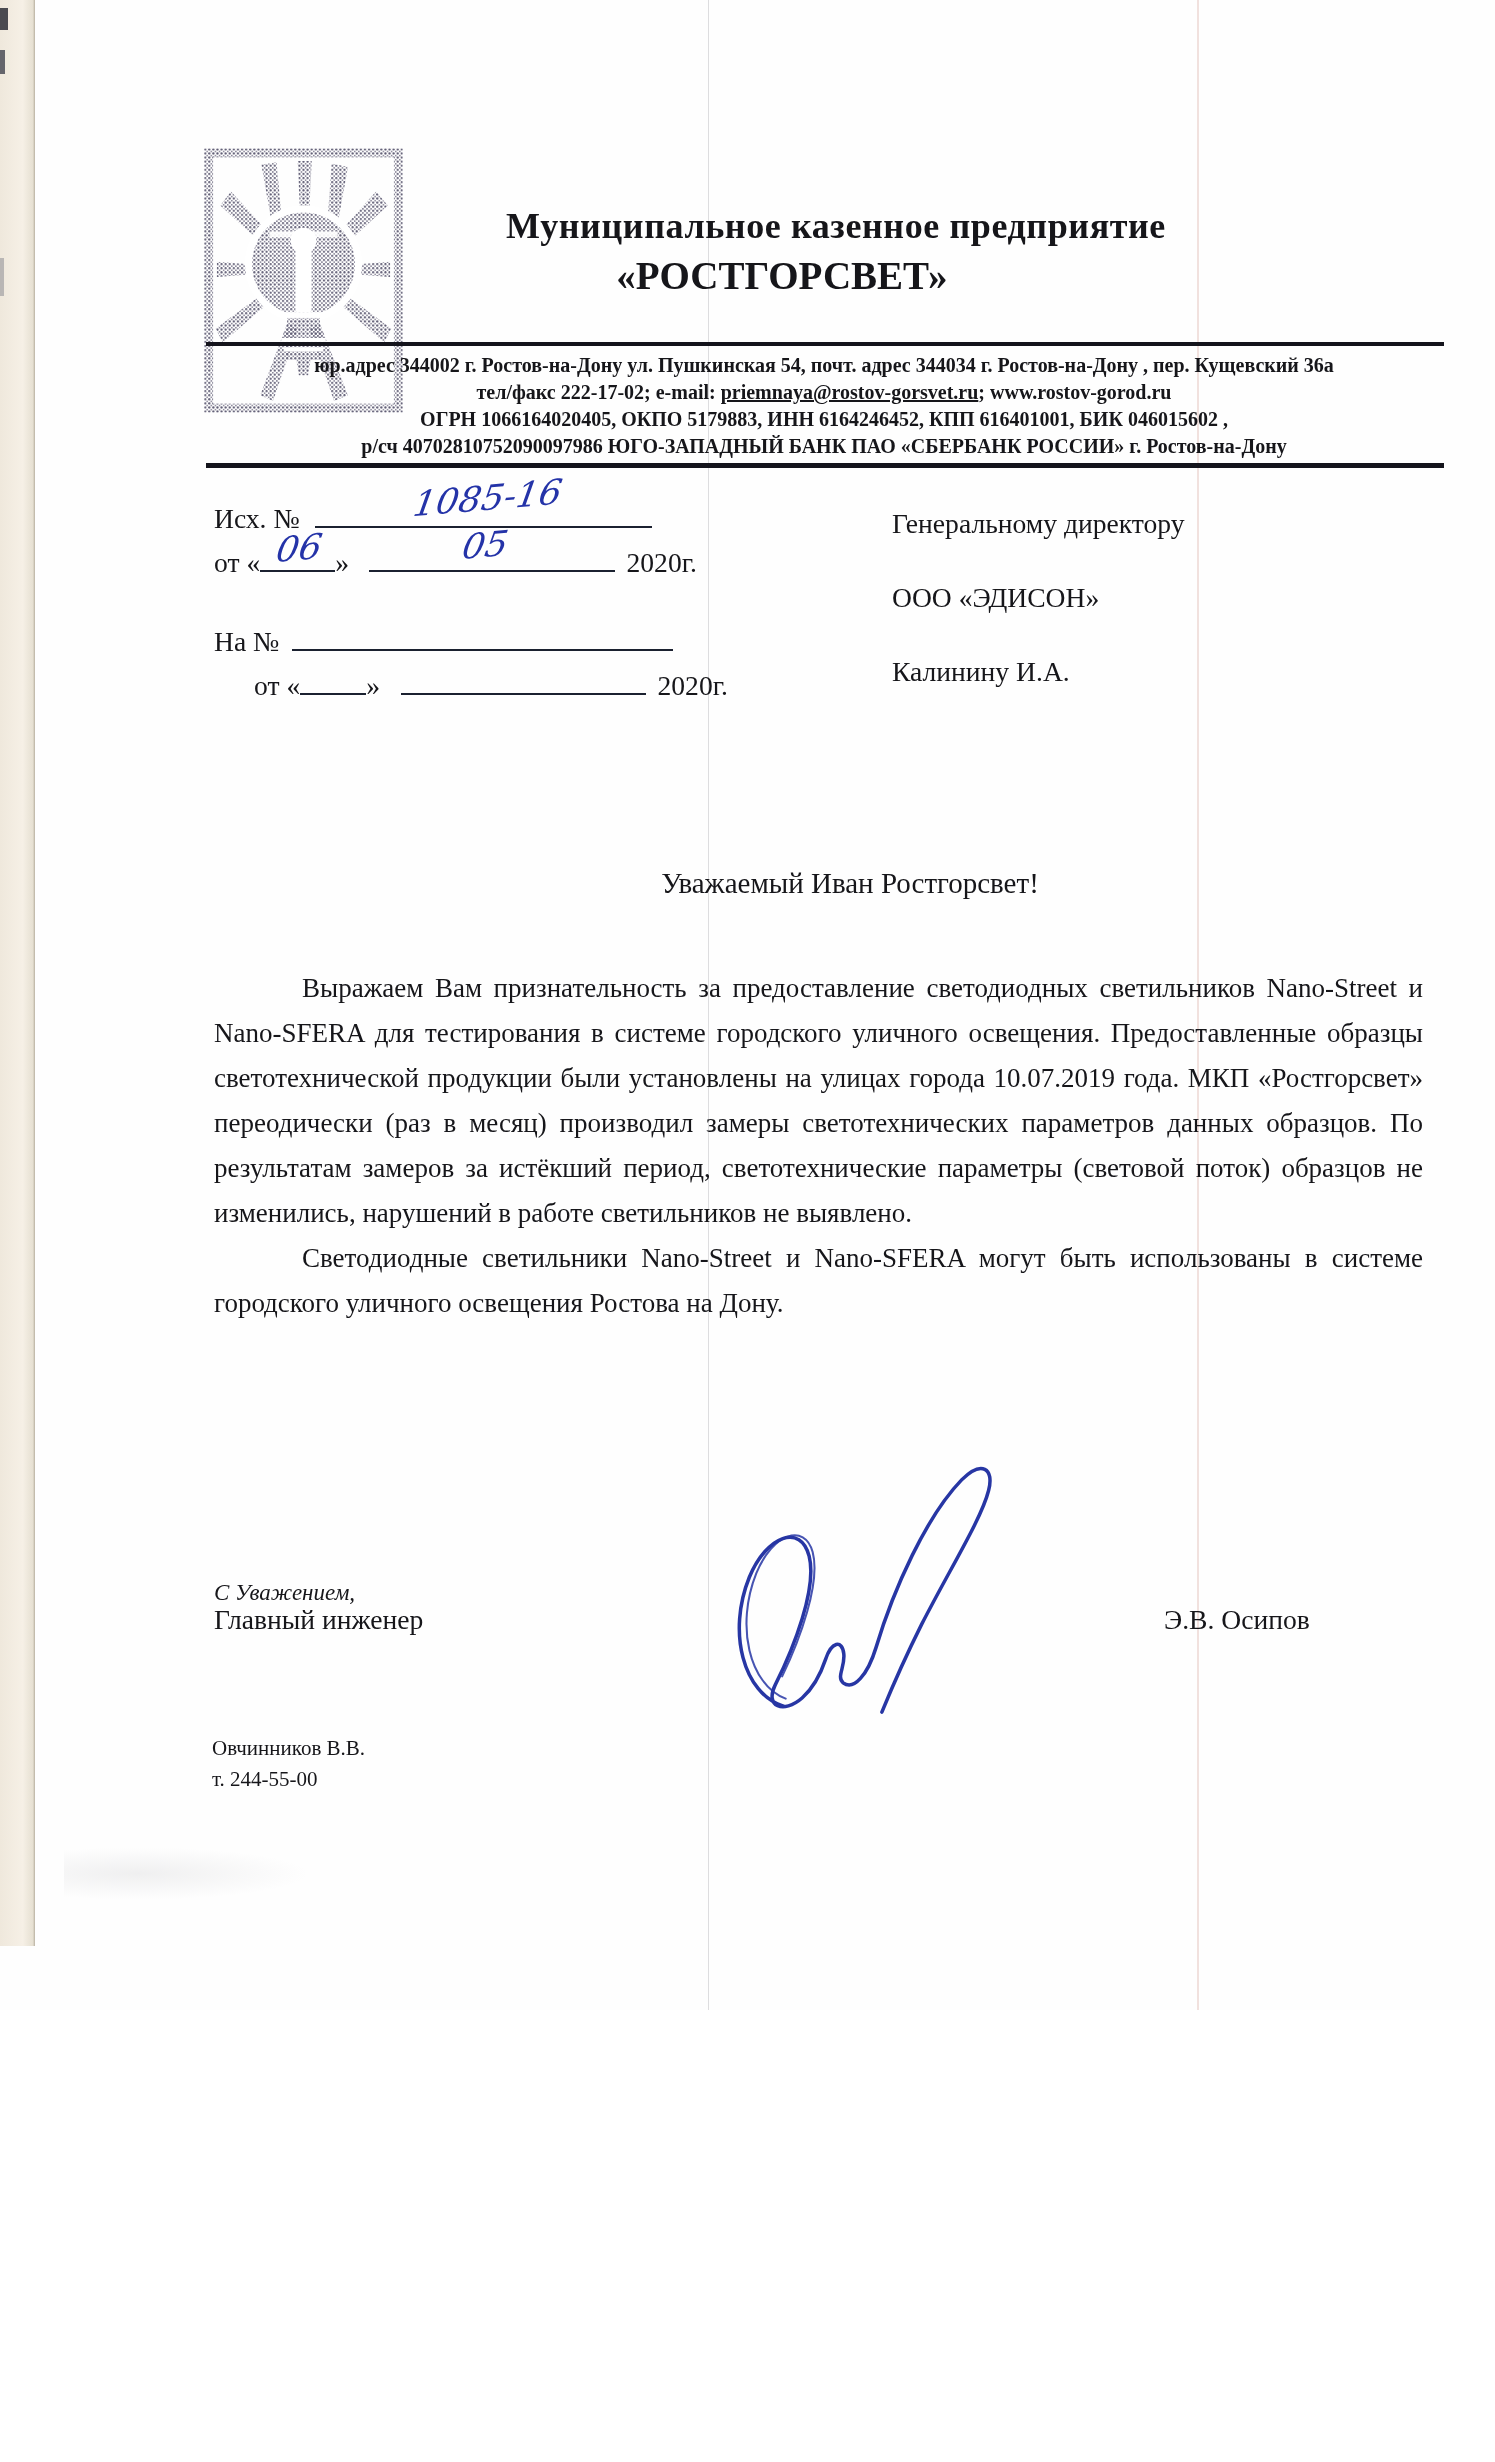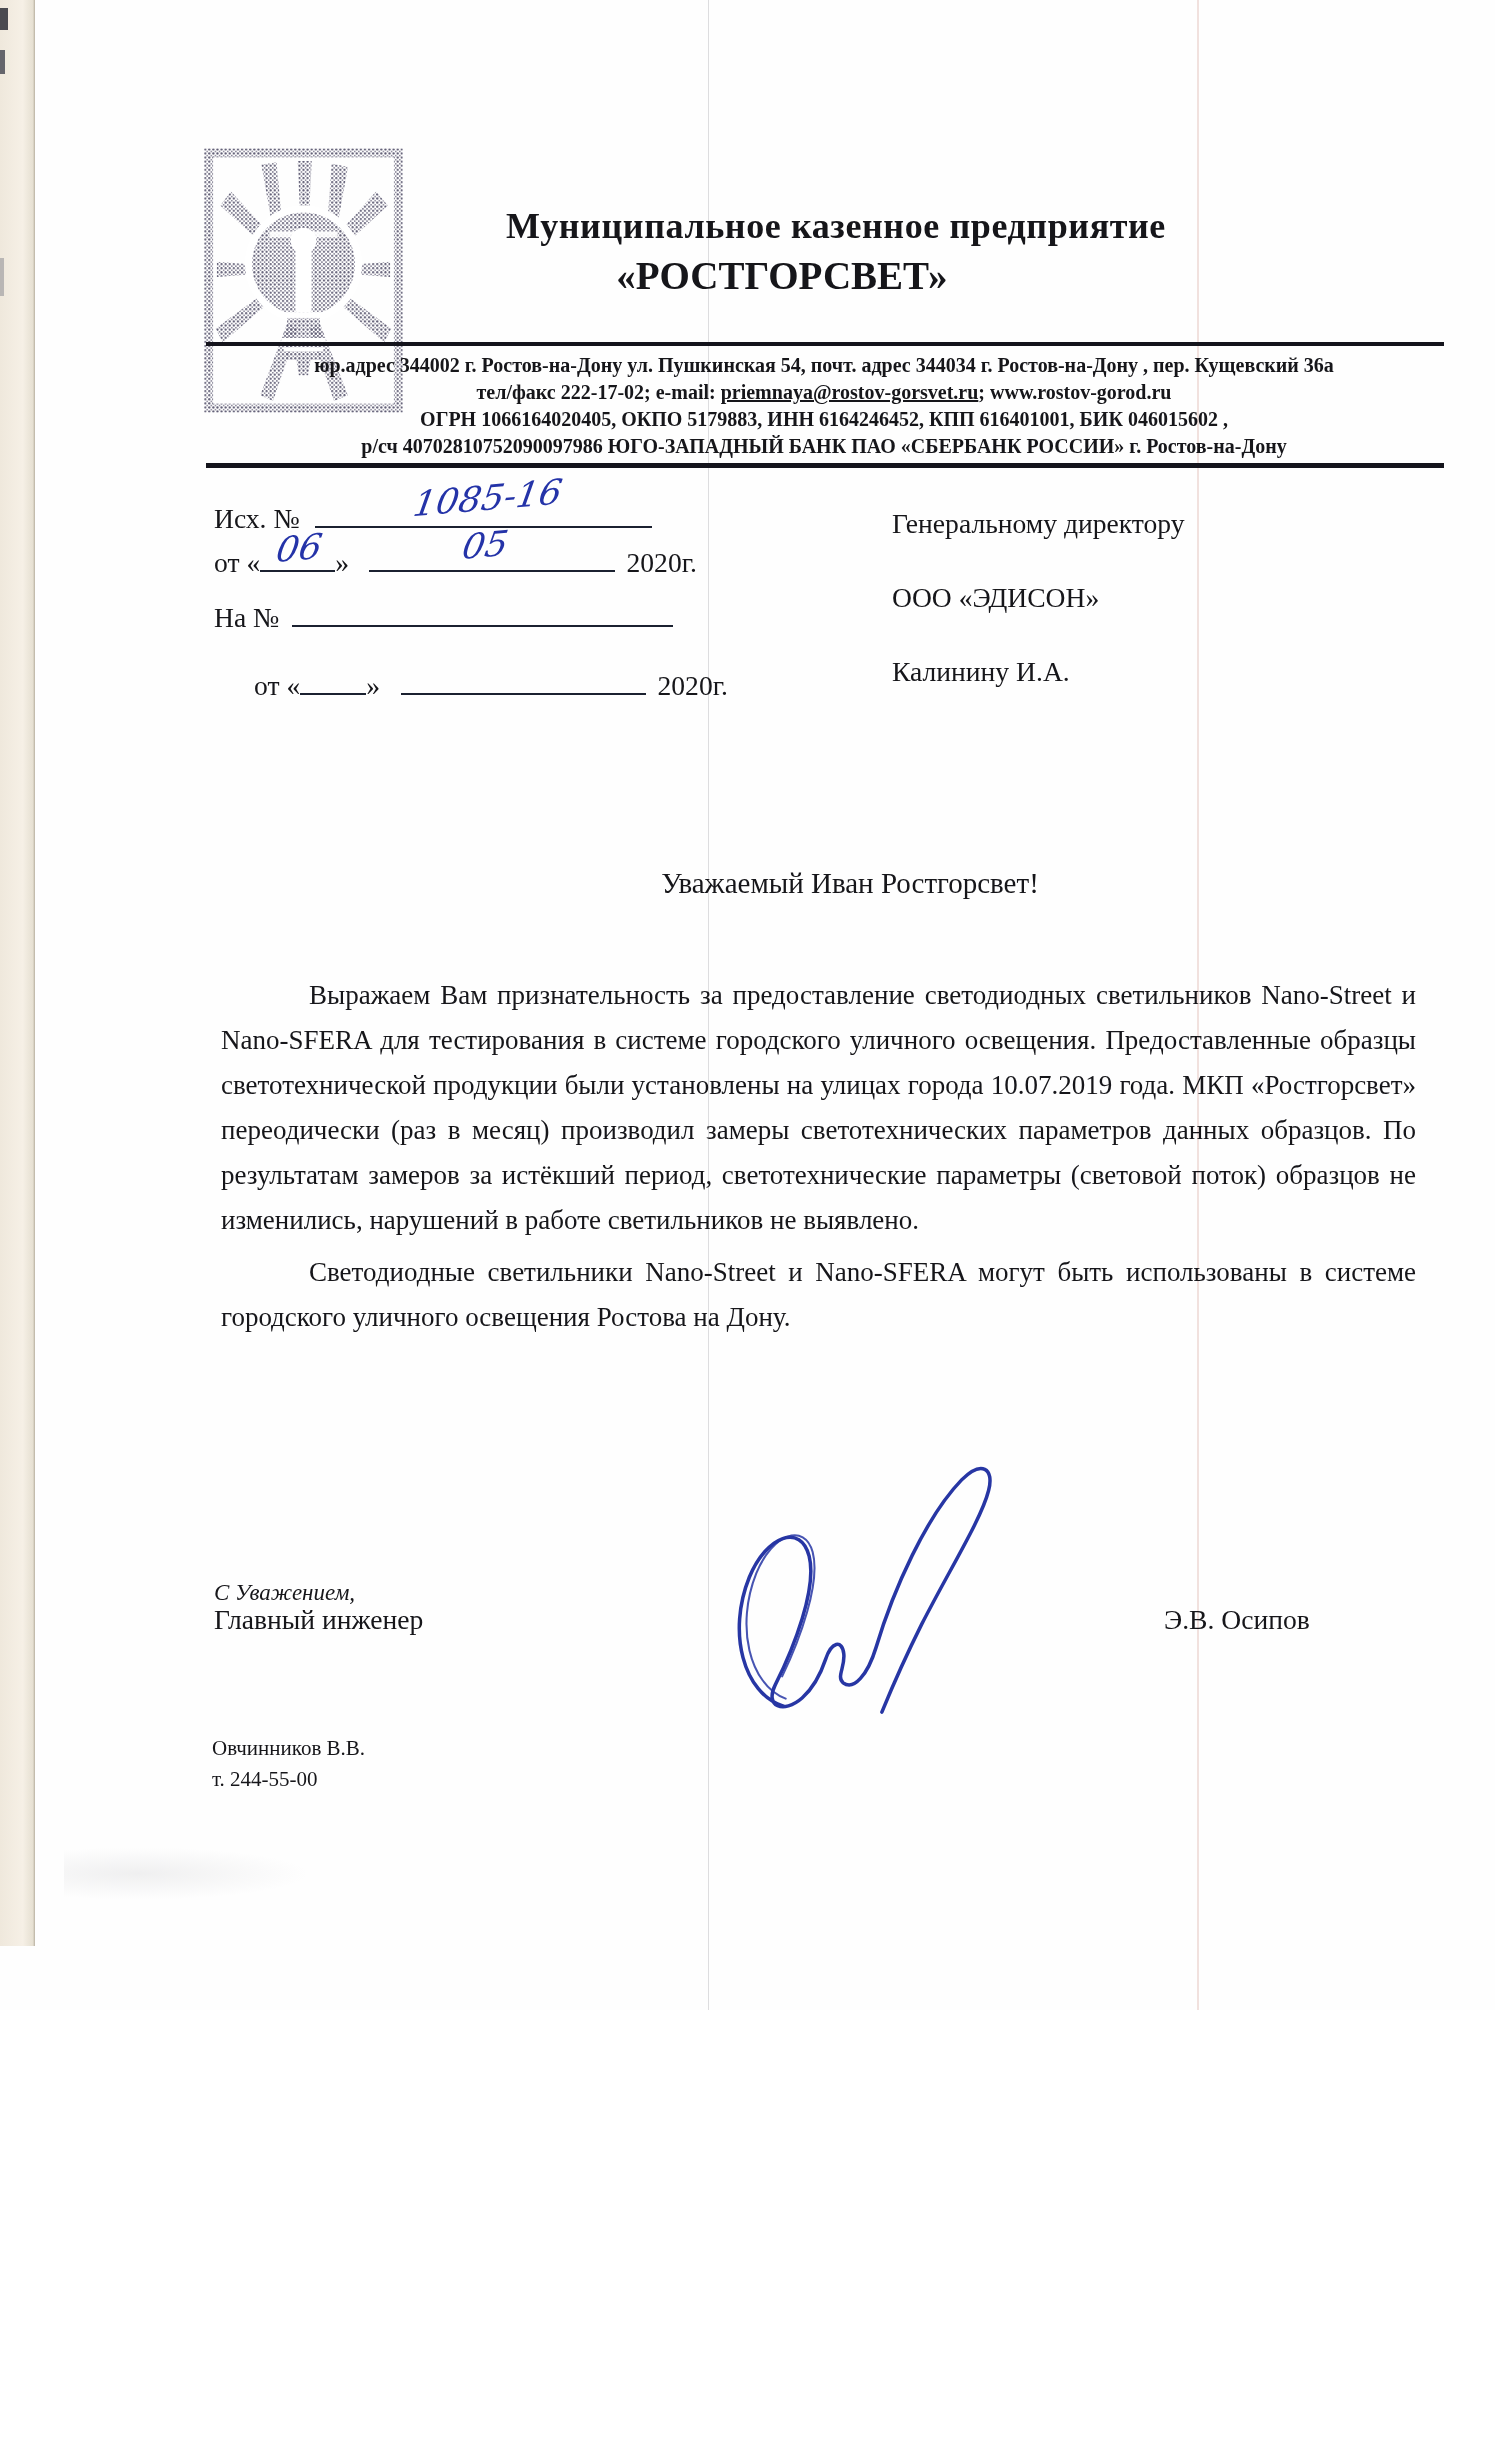--- a/index.html
+++ b/index.html
@@ -38,21 +38,21 @@
     font-family:"DejaVu Serif", serif; font-size:35px; transform:skewX(-14deg) rotate(-5deg); }
 
   
   .recipient { position:absolute; left:892px; top:508px; font-size:27.6px; }
   .recipient div { margin-bottom:42px; }
 
   .salutation { position:absolute; left:246px; top:867px; width:1208px; text-align:center; font-size:29px; }
 
   .body-text { position:absolute; left:214px; top:966px; width:1209px;
     font-size:27px; line-height:45px; text-align:justify; }
-  .body-text p { margin:7px; text-indent:88px; }
+  .body-text p { margin:0; text-indent:88px; }
 
   .closing  { position:absolute; left:214px; top:1580px; font-size:23px;font-style:italic; }
   .position { position:absolute; left:214px; top:1604px; font-size:27.6px; }
   .signer   { position:absolute; left:1164px; top:1604px; font-size:27.6px; }
   .signature-svg { position:absolute; left:720px; top:1441px; width:346px; height:276px; }
 
   .executor { position:absolute; left:212px; top:1733px; font-size:21px; line-height:30.5px; }
 </style>
 </head>
 <body>
@@ -123,21 +123,21 @@
     <span>Исх. №</span>
     <span class="wline" style="width:337px; margin-left:8.2px;">
       <span class="hw" style="left:100px; bottom:8.2px;">1085-16</span>
     </span>
   </div>
   <div class="ref-row" style="left:214px; top:541px;">
     <span>от «</span><span class="wline" style="width:75px;"><span class="hw" style="left:16.4px;">06</span></span><span>»</span>
     <span class="wline" style="width:246px; margin-left:13px;"><span class="hw" style="left:94px; bottom:4.7px;">05</span></span>
     <span style="margin-left:4.7px;">2020г.</span>
   </div>
-  <div class="ref-row" style="left:214px; top:596px;">
+  <div class="ref-row" style="left:214px; top:620px;">
     <span>На №</span>
     <span class="wline" style="width:381px; margin-left:5.9px;"></span>
   </div>
   <div class="ref-row" style="left:214px; top:664px;margin-left:40px;">
     <span>от «</span><span class="wline" style="width:66px;"></span><span>»</span>
     <span class="wline" style="width:245px; margin-left:14px;"></span>
     <span style="margin-left:4.7px;">2020г.</span>
   </div>
 
   <div class="recipient">

